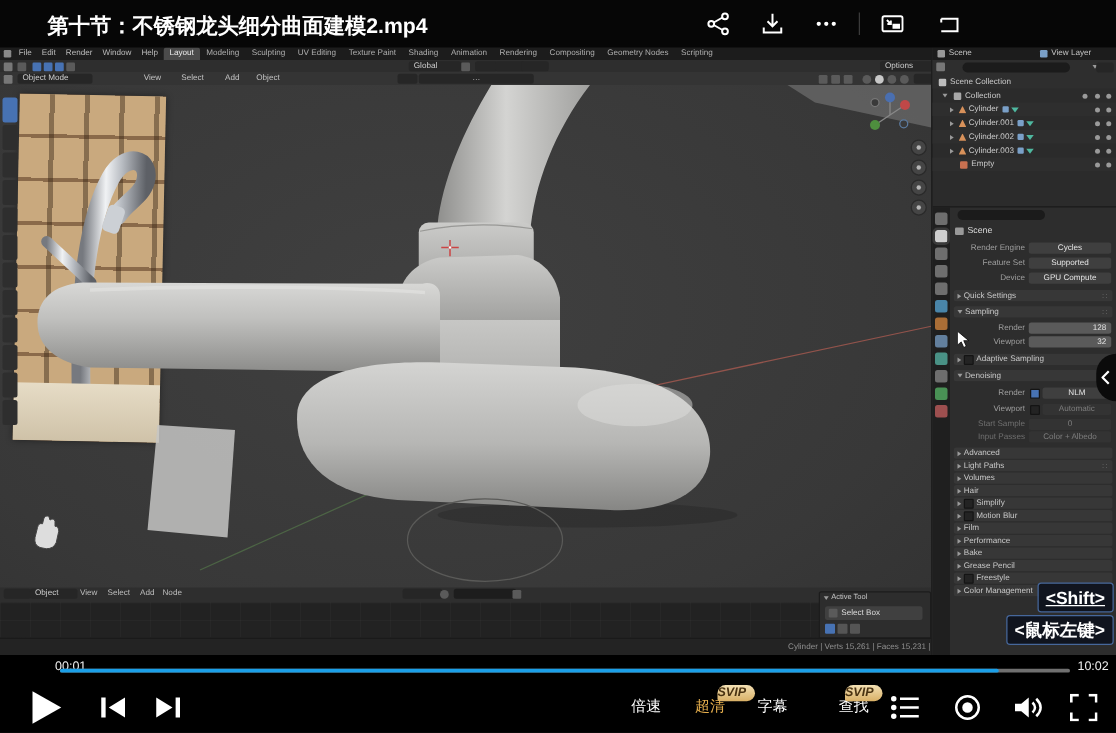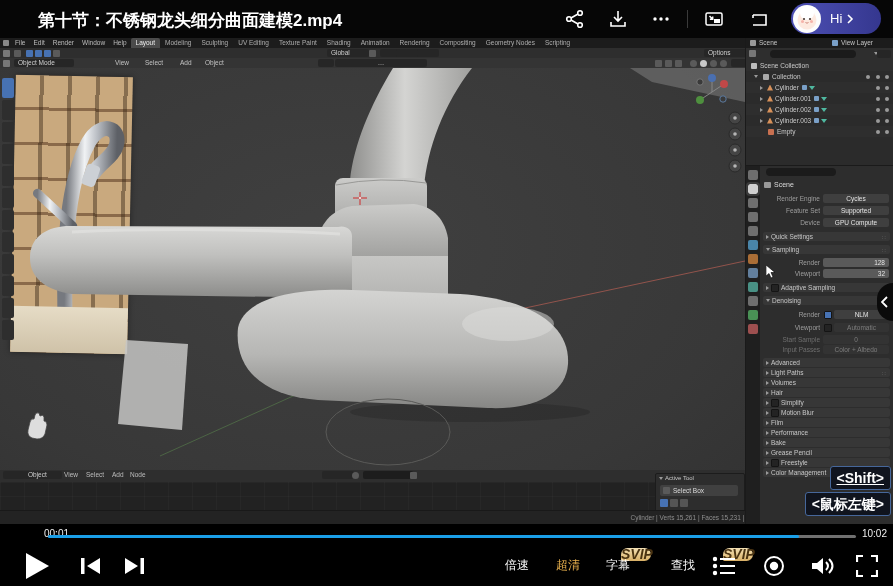--- a/index.html
+++ b/index.html
@@ -18,22 +18,22 @@
 
   
   .progressrow{position:absolute;left:0;top:524px;width:893px;height:22px;background:#000;z-index:45;}
   .ptime{position:absolute;top:4px;font-size:10px;color:#eee;margin-left:36px;}
   .ptrack{position:absolute;left:48px;top:11px;width:808px;height:3px;background:#707070;border-radius:2px;cursor:pointer;}
   .pplayed{height:3px;background:#1a9fe8;border-radius:2px;width:93%;}
   .controlsrow{position:absolute;left:0;top:546px;width:893px;height:40px;background:#000;z-index:45;}
   .ctext{position:absolute;top:11px;font-size:12px;color:#fff;cursor:pointer;white-space:nowrap;}
   .gold{color:#e9b14e;}
   .svip{position:absolute;width:30px;height:13px;border-radius:7px 7px 7px 2px;
-        background:linear-gradient(180deg,#f3e0b4,#d9b066);color:#4a3312;font-size:14px;font-weight:bold;
-        font-style:italic;text-align:center;line-height:13px;margin-left:47px;}
+        background:linear-gradient(180deg,#f3e0b4,#d9b066);color:#4a3312;font-size:10px;font-weight:bold;
+        font-style:italic;line-height:13px;}
   .cico{position:absolute;cursor:pointer;}
 
   
   .blender{position:absolute;left:0;top:38px;width:893px;height:486px;background:#3b3b3b;z-index:10;}
   .t6{font-size:6.5px;line-height:10px;white-space:nowrap;}
   .brow1{position:absolute;left:0;top:0;width:893px;height:10px;background:#1c1c1c;color:#bdbdbd;display:flex;align-items:center;}
   .bmenu{padding:0 4px;cursor:pointer;}
   .tab{padding:0 5px;color:#aeaeae;border-radius:2px 2px 0 0;cursor:pointer;}
   .tab.active{background:#4b4b4b;color:#ededed;}
   .brow2{position:absolute;left:0;top:10px;width:745px;height:10px;background:#2e2e2e;}
@@ -147,36 +147,20 @@
           </g>
         </svg>
     </div>
     <div class="tico" style="left:748px;">
       <svg width="22" height="22" viewBox="0 0 22 22">
           <g stroke="#fff" stroke-width="1.6" fill="none">
         <path d="M5 7 h13 v10 h-13"></path>
             <path d="M5 7 v3"></path>
             <path d="M9 19.5 h6" stroke-width="0"></path>
           </g>
-        </svg>
-    </div>
-    <div class="avatarpill">
-      <svg width="30" height="30" viewBox="0 0 30 30" style="margin-left:1px">
-        <circle cx="15" cy="15" r="14" fill="#fdfdfd"></circle>
-        <circle cx="15" cy="16" r="9.5" fill="#fde9df"></circle>
-        <circle cx="15" cy="9" r="7" fill="#fff"></circle>
-        <circle cx="12" cy="15" r="1.1" fill="#4a3b36"></circle>
-          <circle cx="18" cy="15" r="1.1" fill="#4a3b36"></circle>
-        <circle cx="10.5" cy="17.5" r="1.5" fill="#f6b3aa"></circle>
-          <circle cx="19.5" cy="17.5" r="1.5" fill="#f6b3aa"></circle>
-        <path d="M13.5 18.5 q1.5 1.4 3 0" stroke="#c97c6e" stroke-width="0.9" fill="none"></path>
-      </svg>
-      <span class="hi">Hi</span>
-      <svg width="8" height="10" viewBox="0 0 8 10" style="margin-left:4px">
-        <path d="M2 1 L6 5 L2 9" stroke="#fff" stroke-width="1.6" fill="none"></path>
         </svg>
     </div>
   </div>
 
   <div class="blender">
 
     <div class="brow1 t6">
       <span class="hico" style="position:static;margin:0 2px 0 3px;width:6px;height:6px;background:#888;"></span>
       <span class="bmenu">File</span>
       <span class="bmenu">Edit</span>

